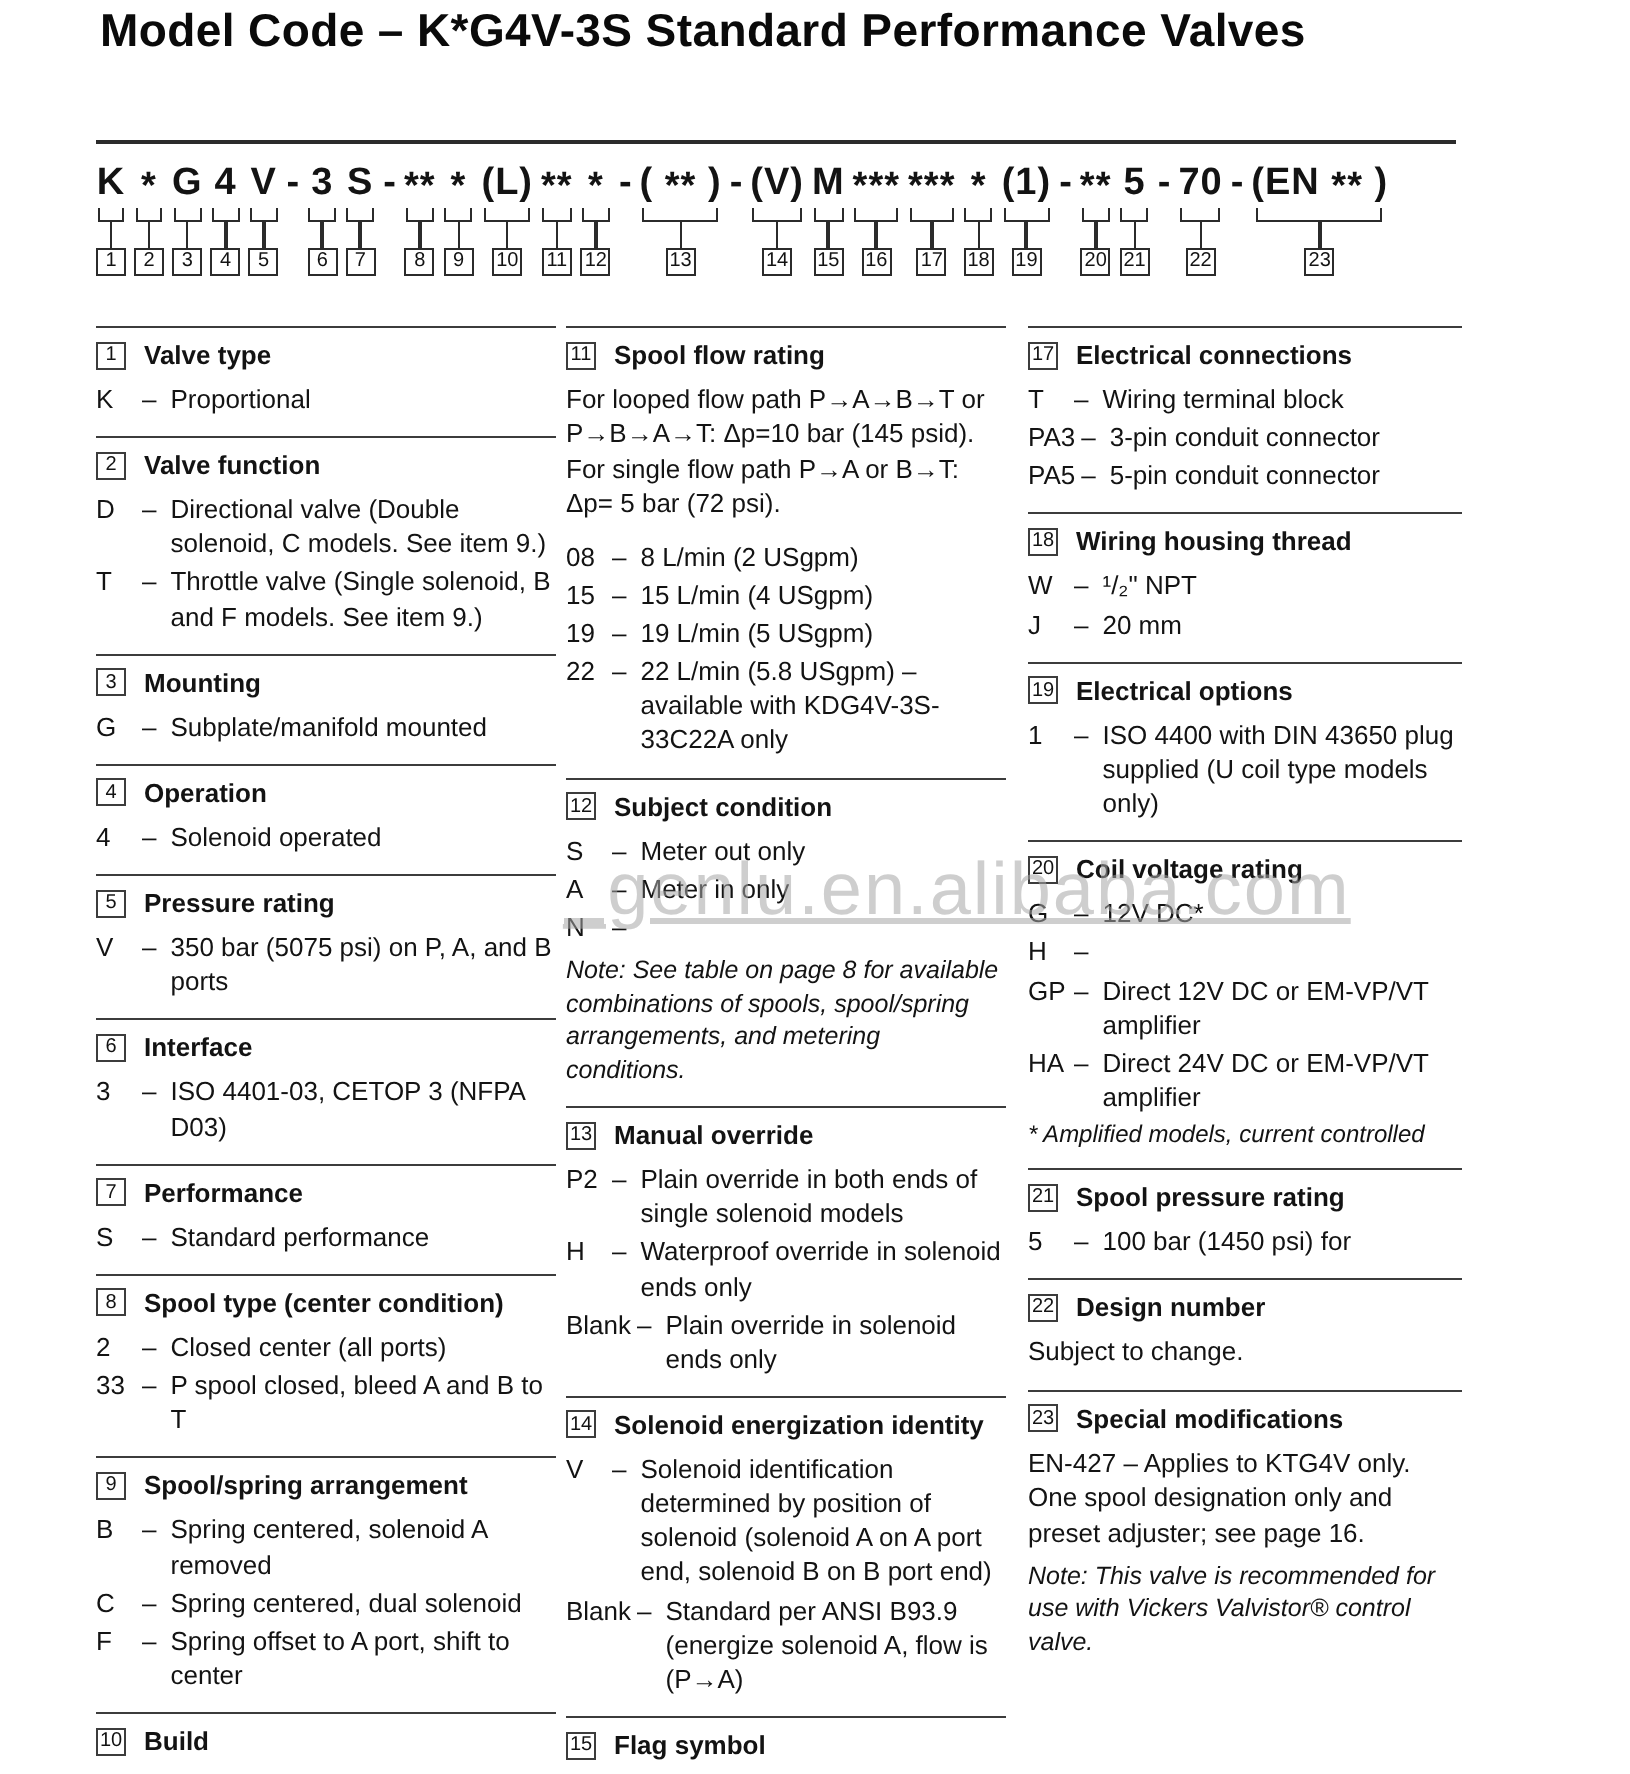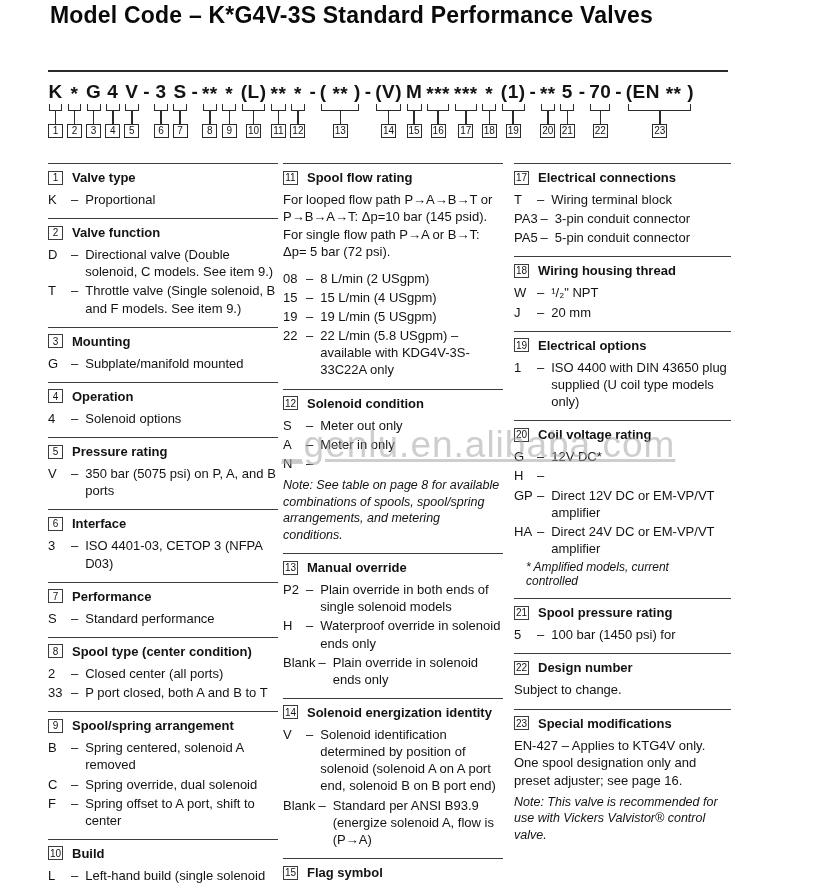--- a/index.html
+++ b/index.html
@@ -48,21 +48,21 @@
   }
   .sec-title{font-size:13px;font-weight:bold;}
   .item{display:flex;font-size:13px;line-height:1.32;margin-bottom:2px;}
   .i-code{min-width:20px;flex-shrink:0;}
   .i-dash{margin:0 7px 0 3px;flex-shrink:0;}
   .i-desc{flex:1;}
   .sec-body p{margin:0;}
   p.intro{font-size:13px;line-height:1.34;margin:4px 0 9px;}
   p.para{font-size:13px;line-height:1.34;margin:0 0 3px;}
   p.note{font-size:12.5px;font-style:italic;line-height:1.32;margin:5px 0 2px;}
-  p.footnote{font-size:12px;font-style:italic;margin:3px 12px 0;}
+  p.footnote{font-size:12px;font-style:italic;margin:3px 0 0;}
   
   .watermark{
     position:absolute;left:282px;top:424px;z-index:6;pointer-events:none;
     font-size:37px;color:rgba(165,165,165,0.55);letter-spacing:1px;white-space:nowrap;text-decoration:underline;
   }
 </style>
 </head>
 <body>
 
 <div class="pagewrap">
@@ -321,21 +321,21 @@
 
   <section class="sec">
     <div class="sec-head">
       <span class="numbox">4</span>
       <span class="sec-title">Operation</span>
     </div>
     <div class="sec-body">
   <div class="item">
     <span class="i-code">4</span>
     <span class="i-dash">–</span>
-    <span class="i-desc">Solenoid options</span>
+    <span class="i-desc">Solenoid operated</span>
   </div>
 </div>
   </section>
 
   <section class="sec">
     <div class="sec-head">
       <span class="numbox">5</span>
       <span class="sec-title">Pressure rating</span>
     </div>
     <div class="sec-body">
@@ -383,41 +383,41 @@
     <div class="sec-body">
   <div class="item">
     <span class="i-code">2</span>
     <span class="i-dash">–</span>
     <span class="i-desc">Closed center (all ports)</span>
   </div>
 
   <div class="item">
     <span class="i-code">33</span>
     <span class="i-dash">–</span>
-    <span class="i-desc">P port closed, both A and B to T</span>
+    <span class="i-desc">P spool closed, bleed A and B to T</span>
   </div>
 </div>
   </section>
 
   <section class="sec">
     <div class="sec-head">
       <span class="numbox">9</span>
       <span class="sec-title">Spool/spring arrangement</span>
     </div>
     <div class="sec-body">
   <div class="item">
     <span class="i-code">B</span>
     <span class="i-dash">–</span>
     <span class="i-desc">Spring centered, solenoid A removed</span>
   </div>
 
   <div class="item">
     <span class="i-code">C</span>
     <span class="i-dash">–</span>
-    <span class="i-desc">Spring override, dual solenoid</span>
+    <span class="i-desc">Spring centered, dual solenoid</span>
   </div>
 
   <div class="item">
     <span class="i-code">F</span>
     <span class="i-dash">–</span>
     <span class="i-desc">Spring offset to A port, shift to center</span>
   </div>
 </div>
   </section>
 
@@ -466,21 +466,21 @@
     <span class="i-code">22</span>
     <span class="i-dash">–</span>
     <span class="i-desc">22 L/min (5.8 USgpm) – available with KDG4V-3S-33C22A only</span>
   </div>
 </div>
   </section>
 
   <section class="sec">
     <div class="sec-head">
       <span class="numbox">12</span>
-      <span class="sec-title">Solenoid condition</span>
+      <span class="sec-title">Subject condition</span>
     </div>
     <div class="sec-body">
   <div class="item">
     <span class="i-code">S</span>
     <span class="i-dash">–</span>
     <span class="i-desc">Meter out only</span>
   </div>
 
   <div class="item">
     <span class="i-code">A</span>

